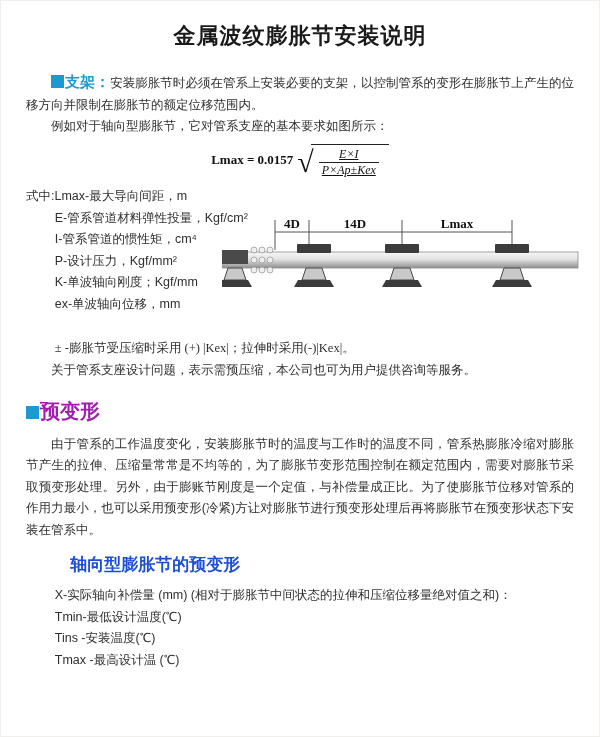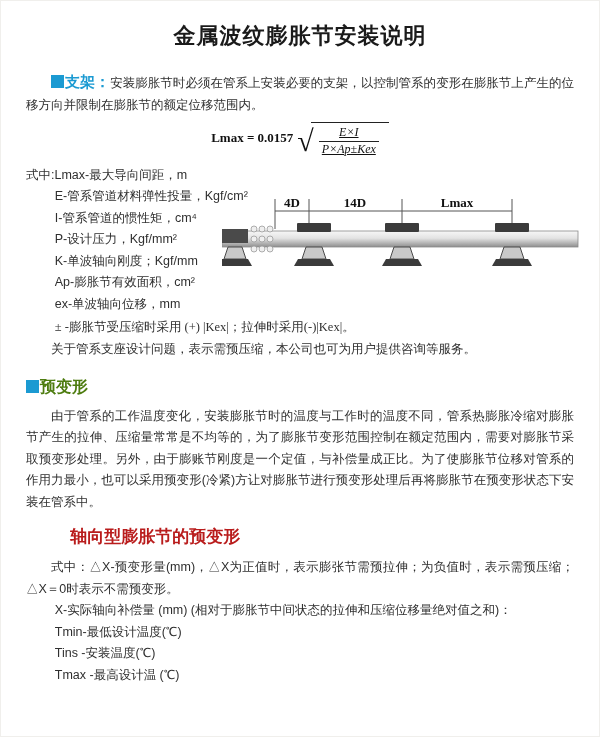--- a/index.html
+++ b/index.html
@@ -12,22 +12,22 @@
     overflow:hidden;
   }
   .title{
     text-align:center;font-size:22px;font-weight:bold;color:#1a1a1a;
     letter-spacing:1px;margin:4px 0 14px;
   }
   p{margin:0;}
   .indent{text-indent:2em;text-align:justify;}
   .sec-head-inline{font-size:15px;font-weight:bold;color:#1b9ad2;}
   .sq{display:inline-block;width:13px;height:13px;background:#1b9ad2;vertical-align:-1px;margin-right:1px;}
-  .sec-head{font-size:16px;font-weight:bold;color:#4d7c0f;margin:13px 0 5px;}
-  .sub-head{font-size:17px;font-weight:bold;color:#b91c1c;margin:9px 0 6px;}
+  .sec-head{font-size:20px;font-weight:bold;color:#a21caf;margin:13px 0 5px;}
+  .sub-head{font-size:17px;font-weight:bold;color:#1d4ed8;margin:9px 0 6px;}
   .sub-head.ind{margin-left:2.6em;}
   
   .formula{
     text-align:center;font-family:"Liberation Serif",serif;color:#111;
     margin:6px 0 8px;
   }
   .f-lhs{font-weight:bold;font-size:13px;}
   .frac{display:inline-block;vertical-align:middle;text-align:center;line-height:1.15;font-size:12px;padding:0 2px;text-decoration:underline;}
   .frac .num{display:block;border-bottom:1px solid #222;padding:0 3px 1px;}
   .frac .den{display:block;padding:1px 3px 0;}
@@ -46,35 +46,35 @@
   .tight{margin-top:2px;font-family:Liberation Serif, serif;}
 </style>
 </head>
 <body>
 
 <div class="page">
 
   <h1 class="title">金属波纹膨胀节安装说明</h1>
 
   <p class="indent"><span class="sq"></span><span class="sec-head-inline">支架：</span><span>安装膨胀节时必须在管系上安装必要的支架，以控制管系的变形在膨胀节上产生的位移方向并限制在膨胀节的额定位移范围内。</span></p>
+  <p class="indent">例如对于轴向型膨胀节，它对管系支座的基本要求如图所示：</p>
 
   <div class="formula">
     <span class="f-lhs">Lmax = 0.0157</span><span class="sqrt">
         <span class="sign">√</span>
         <span class="content"><span class="frac ital"><span class="num">E×I</span><span class="den">P×Ap±Kex</span></span></span>
       </span>
   </div>
 
   <div class="defs-wrap">
     <div class="def-line">式中:Lmax-最大导向间距，m</div>
     <div class="def-line sub">E-管系管道材料弹性投量，Kgf/cm²</div>
     <div class="def-line sub">I-管系管道的惯性矩，cm⁴</div>
     <div class="def-line sub">P-设计压力，Kgf/mm²</div>
     <div class="def-line sub">K-单波轴向刚度；Kgf/mm</div>
-    <div class="def-line sub">Ap-膨胀节有效面积，cm²</div>
     <div class="def-line sub">ex-单波轴向位移，mm</div>
 
     <svg class="diagram" width="358" height="100" viewBox="0 0 358 100">
       <defs>
         <linearGradient id="pipeGrad" x1="0" y1="0" x2="0" y2="1">
           <stop offset="0" stop-color="#f7f7f7"></stop>
           <stop offset="0.45" stop-color="#e3e3e3"></stop>
           <stop offset="1" stop-color="#8f8f8f"></stop>
         </linearGradient>
       </defs>
@@ -132,19 +132,18 @@
 
   <p class="hang tight">± -膨胀节受压缩时采用 (+) |Kex|；拉伸时采用(-)|Kex|。</p>
   <p class="indent">关于管系支座设计问题，表示需预压缩，本公司也可为用户提供咨询等服务。</p>
 
   <div class="sec-head"><span class="sq"></span><span>预变形</span></div>
   <p class="indent">由于管系的工作温度变化，安装膨胀节时的温度与工作时的温度不同，管系热膨胀冷缩对膨胀节产生的拉伸、压缩量常常是不均等的，为了膨胀节变形范围控制在额定范围内，需要对膨胀节采取预变形处理。另外，由于膨账节刚度是一个定值，与补偿量成正比。为了使膨胀节位移对管系的作用力最小，也可以采用预变形(冷紧)方让对膨胀节进行预变形处理后再将膨胀节在预变形状态下安装在管系中。</p>
 
   <div class="sub-head ind">轴向型膨胀节的预变形</div>
 
 
-  <p class="indent">式中：△X-预变形量(mm)，△X为正值时，表示膨张节需预拉伸；为负值时，表示需预压缩；△X＝0时表示不需预变形。</p>
   <p class="hang">X-实际轴向补偿量 (mm) (相对于膨胀节中间状态的拉伸和压缩位移量绝对值之和)：</p>
   <p class="hang">Tmin-最低设计温度(℃)</p>
   <p class="hang">Tins -安装温度(℃)</p>
   <p class="hang">Tmax -最高设计温 (℃)</p>
 
 </div>
 
 </body></html>

